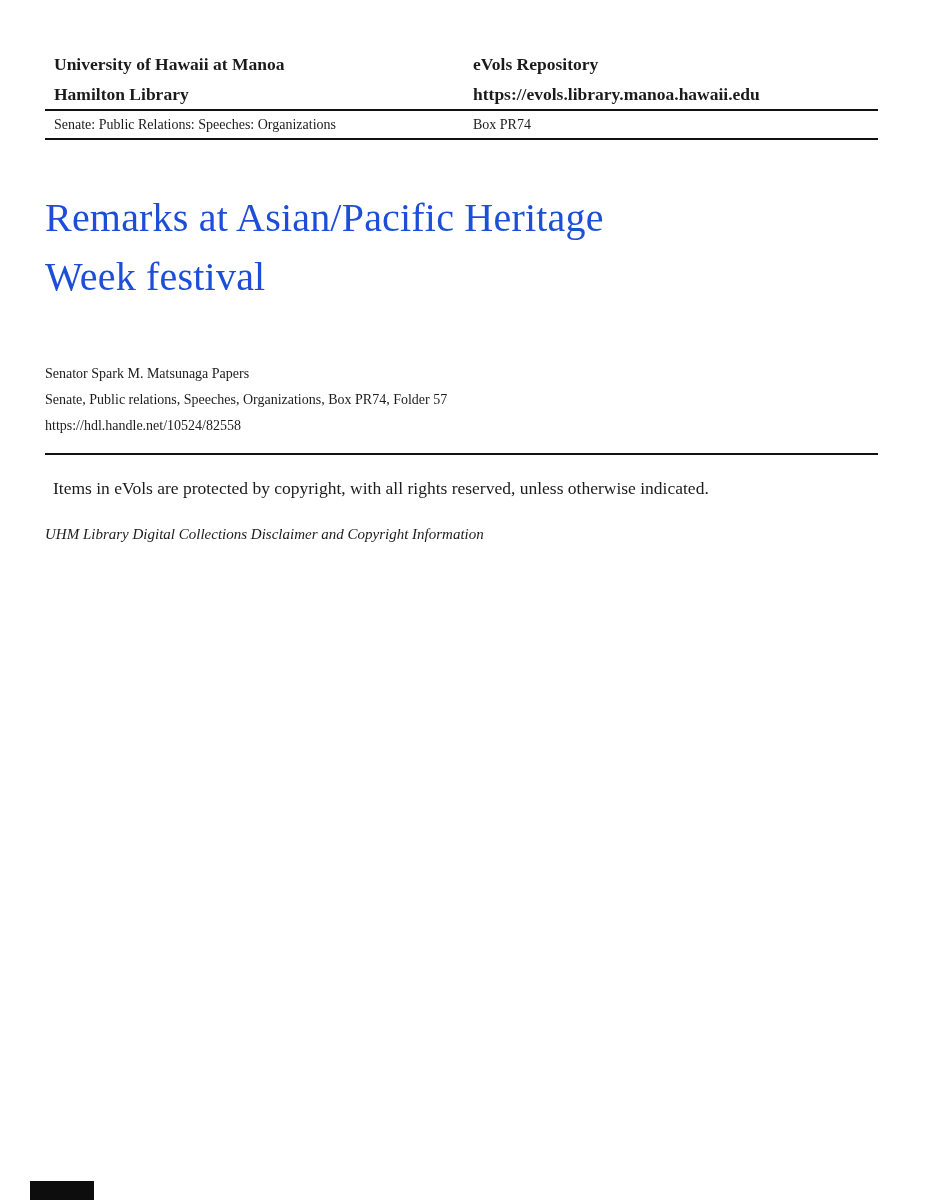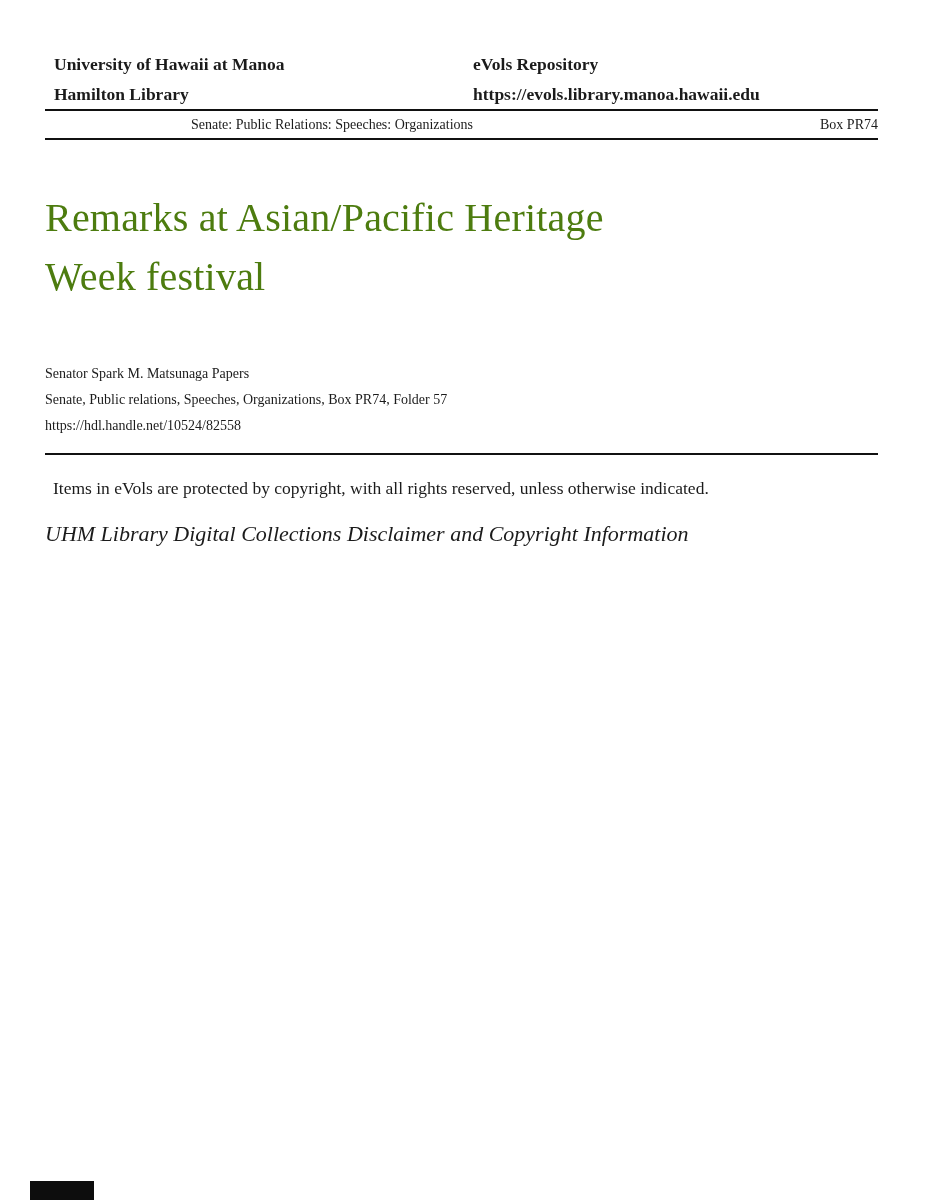--- a/index.html
+++ b/index.html
@@ -37,39 +37,38 @@
     font-size: 17.5px;
     font-weight: 700;
     line-height: 30px;
     white-space: nowrap;
   }
   .mh-meta {
     font-size: 14px;
     font-weight: 400;
     line-height: 27px;
     white-space: nowrap;
-    text-align: right;
   }
   .rule {
     border: 0;
     height: 2px;
     background: #111111;
   }
 
   
   .doc-title {
     position: absolute;
     left: 45px;
     top: 188px;
     margin: 0;
     font-size: 40px;
     font-weight: 400;
     line-height: 59px;
     letter-spacing: 0.2px;
-    color: #4d7c0f;
+    color: #1d4ed8;
   }
 
   
   .citation {
     position: absolute;
     left: 45px;
     top: 361px;
     font-size: 14px;
     line-height: 26px;
   }
@@ -87,21 +86,21 @@
     top: 467px;
     margin: 8px;
     font-size: 17.5px;
     line-height: 26px;
   }
   .disclaimer {
     position: absolute;
     left: 45px;
     top: 521px;
     margin: 0;
-    font-size: 22px;
+    font-size: 15px;
     font-style: italic;
     line-height: 26px;
     color: #1b1b1b;
     text-decoration: none;
   }
 
   
   .artifact-bar {
     position: absolute;
     left: 30px;

